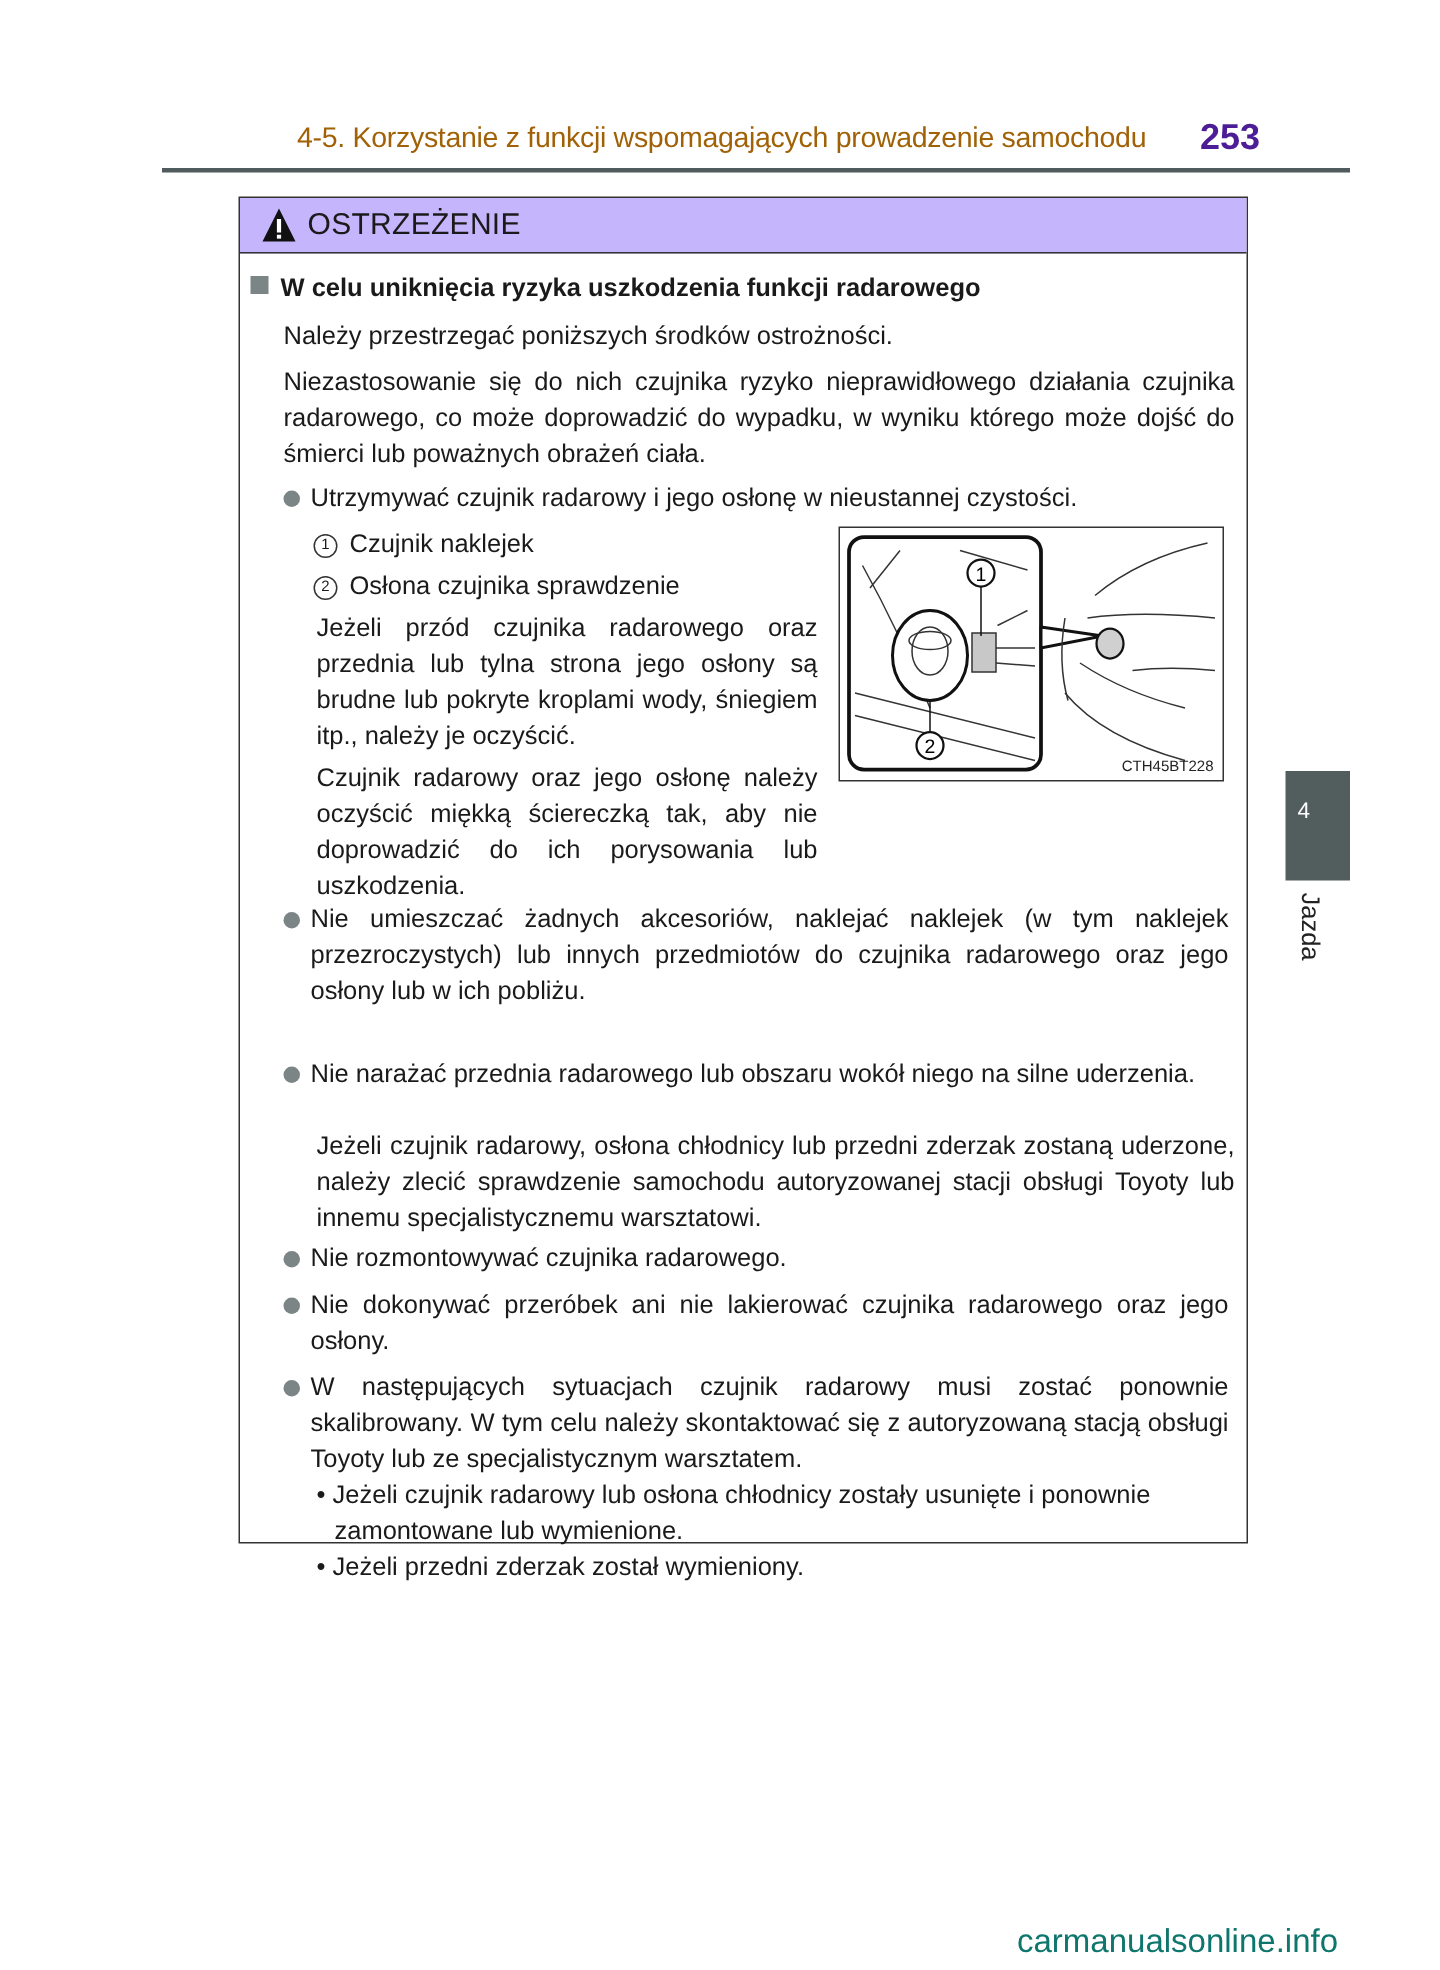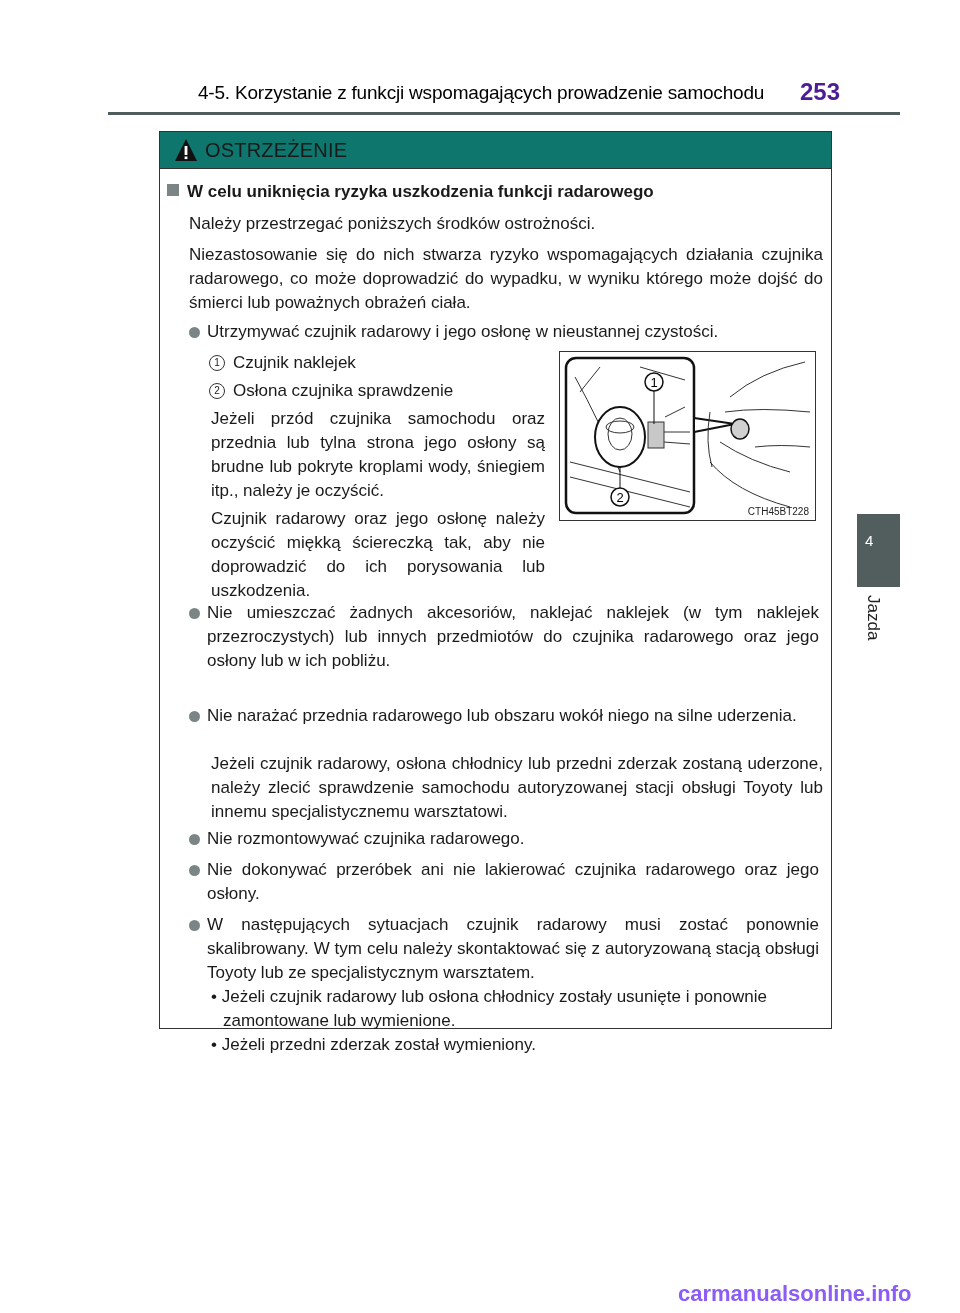--- a/index.html
+++ b/index.html
@@ -1,51 +1,51 @@
 <!DOCTYPE html>
 <html><head>
 <meta charset="utf-8">
 <style>
   html, body { margin: 0; padding: 0; background: #ffffff; }
   body { width: 960px; height: 1313px; position: relative; overflow: hidden;
          font-family: "Liberation Sans", sans-serif; color: #1a1a1a; }
 
-  .header-title { position: absolute; left: 198px; top: 82px; font-size: 19px; letter-spacing: -0.2px; color: #000000; }
+  .header-title { position: absolute; left: 198px; top: 82px; font-size: 19px; letter-spacing: -0.2px; color: #a16207; }
   .header-page { position: absolute; left: 800px; top: 78px; font-size: 24px; font-weight: bold; color: #4c1d95; }
   .header-rule { position: absolute; left: 108px; top: 112px; width: 792px; height: 3px; background: #4f5b5c; }
 
   .side-tab { position: absolute; left: 857px; top: 514px; width: 43px; height: 73px; background: #525e5e; }
   .side-tab-num { position: absolute; left: 8px; top: 18px; color: #fff; font-size: 15px; }
   .side-label { position: absolute; left: 863px; top: 595px; font-size: 17px; color: #222;
                 writing-mode: vertical-rl; }
 
   .warn-box { position: absolute; left: 159px; top: 131px; width: 673px; height: 898px;
               border: 1.5px solid #333; box-sizing: border-box; }
-  .warn-head { height: 36px; background: #0f766e; border-bottom: 1.5px solid #333; position: relative; }
+  .warn-head { height: 36px; background: #c4b5fd; border-bottom: 1.5px solid #333; position: relative; }
   .warn-head .tri { position: absolute; left: 14px; top: 6px; width: 24px; height: 24px; }
   .warn-head .title { position: absolute; left: 45px; top: 7px; font-size: 20px; color: #1a1a1a; letter-spacing: 0.2px; }
 
   .content { position: absolute; left: 0; top: 36px; right: 0; font-size: 17px; line-height: 24px; }
   .section-head { position: absolute; left: 7px; top: 12px; font-weight: bold; font-size: 17px; }
   .section-head .sq { display: inline-block; width: 12px; height: 12px; background: #7b8585; margin-right: 8px; vertical-align: 1px; }
   .para { position: absolute; left: 29px; width: 634px; text-align: justify; }
   .bullet { position: absolute; left: 29px; width: 634px; }
   .bullet .dot { position: absolute; left: 0; top: 7px; width: 11px; height: 11px; border-radius: 50%; background: #7b8585; }
   .bullet .txt { position: absolute; left: 18px; width: 612px; text-align: justify; }
 
   .num-item { position: absolute; left: 49px; }
   .num-item .circ { display: inline-block; width: 14px; height: 14px; border: 1px solid #333; border-radius: 50%;
                     font-size: 10px; line-height: 14px; text-align: center; margin-right: 8px; vertical-align: 2px; }
   .narrow { position: absolute; left: 51px; width: 334px; text-align: justify; }
   .sub { position: absolute; left: 51px; width: 612px; }
 
   .figure { position: absolute; left: 559px; top: 351px; width: 257px; height: 170px; border: 1.5px solid #333; box-sizing: border-box; background: #fff; }
   .fig-code { position: absolute; right: 6px; bottom: 3px; font-size: 10px; color: #222; }
 
-  .watermark { position: absolute; left: 678px; top: 1281px; font-size: 22px; color: #8b5cf6; font-weight: bold; }
+  .watermark { position: absolute; left: 678px; top: 1281px; font-size: 22px; color: #0f766e; }
 </style>
 </head>
 <body>
 
 <div class="header-title">4-5. Korzystanie z funkcji wspomagających prowadzenie samochodu</div>
 <div class="header-page">253</div>
 <div class="header-rule"></div>
 
 <div class="side-tab">
   <span class="side-tab-num">4</span>
@@ -60,33 +60,33 @@
       <rect x="10.6" y="18.5" width="2.8" height="2.6" fill="#fff"></rect>
     </svg>
     <span class="title">OSTRZEŻENIE</span>
   </div>
 
   <div class="content">
     <div class="section-head">
       <span class="sq"></span><span>W celu uniknięcia ryzyka uszkodzenia funkcji radarowego</span>
     </div>
     <div class="para" style="top:44px">Należy przestrzegać poniższych środków ostrożności.</div>
-    <div class="para" style="top:75px">Niezastosowanie się do nich stwarza ryzyko wspomagających działania czujnika radarowego, co może doprowadzić do wypadku, w wyniku którego może dojść do śmierci lub poważnych obrażeń ciała.</div>
+    <div class="para" style="top:75px">Niezastosowanie się do nich czujnika ryzyko nieprawidłowego działania czujnika radarowego, co może doprowadzić do wypadku, w wyniku którego może dojść do śmierci lub poważnych obrażeń ciała.</div>
 
     <div class="bullet" style="top:152px">
       <span class="dot"></span>
       <span class="txt">Utrzymywać czujnik radarowy i jego osłonę w nieustannej czystości.</span>
     </div>
     <div class="num-item" style="top:183px">
       <span class="circ">1</span><span>Czujnik naklejek</span>
     </div>
     <div class="num-item" style="top:211px">
       <span class="circ">2</span><span>Osłona czujnika sprawdzenie</span>
     </div>
-    <div class="narrow" style="top:239px">Jeżeli przód czujnika samochodu oraz przednia lub tylna strona jego osłony są brudne lub pokryte kroplami wody, śniegiem itp., należy je oczyścić.</div>
+    <div class="narrow" style="top:239px">Jeżeli przód czujnika radarowego oraz przednia lub tylna strona jego osłony są brudne lub pokryte kroplami wody, śniegiem itp., należy je oczyścić.</div>
     <div class="narrow" style="top:339px">Czujnik radarowy oraz jego osłonę należy oczyścić miękką ściereczką tak, aby nie doprowadzić do ich porysowania lub uszkodzenia.</div>
 
     <div class="bullet" style="top:433px">
       <span class="dot"></span>
       <span class="txt">Nie umieszczać żadnych akcesoriów, naklejać naklejek (w tym naklejek przezroczystych) lub innych przedmiotów do czujnika radarowego oraz jego osłony lub w ich pobliżu.</span>
     </div>
     <div class="bullet" style="top:536px">
       <span class="dot"></span>
       <span class="txt">Nie narażać przednia radarowego lub obszaru wokół niego na silne uderzenia.</span>
     </div>

